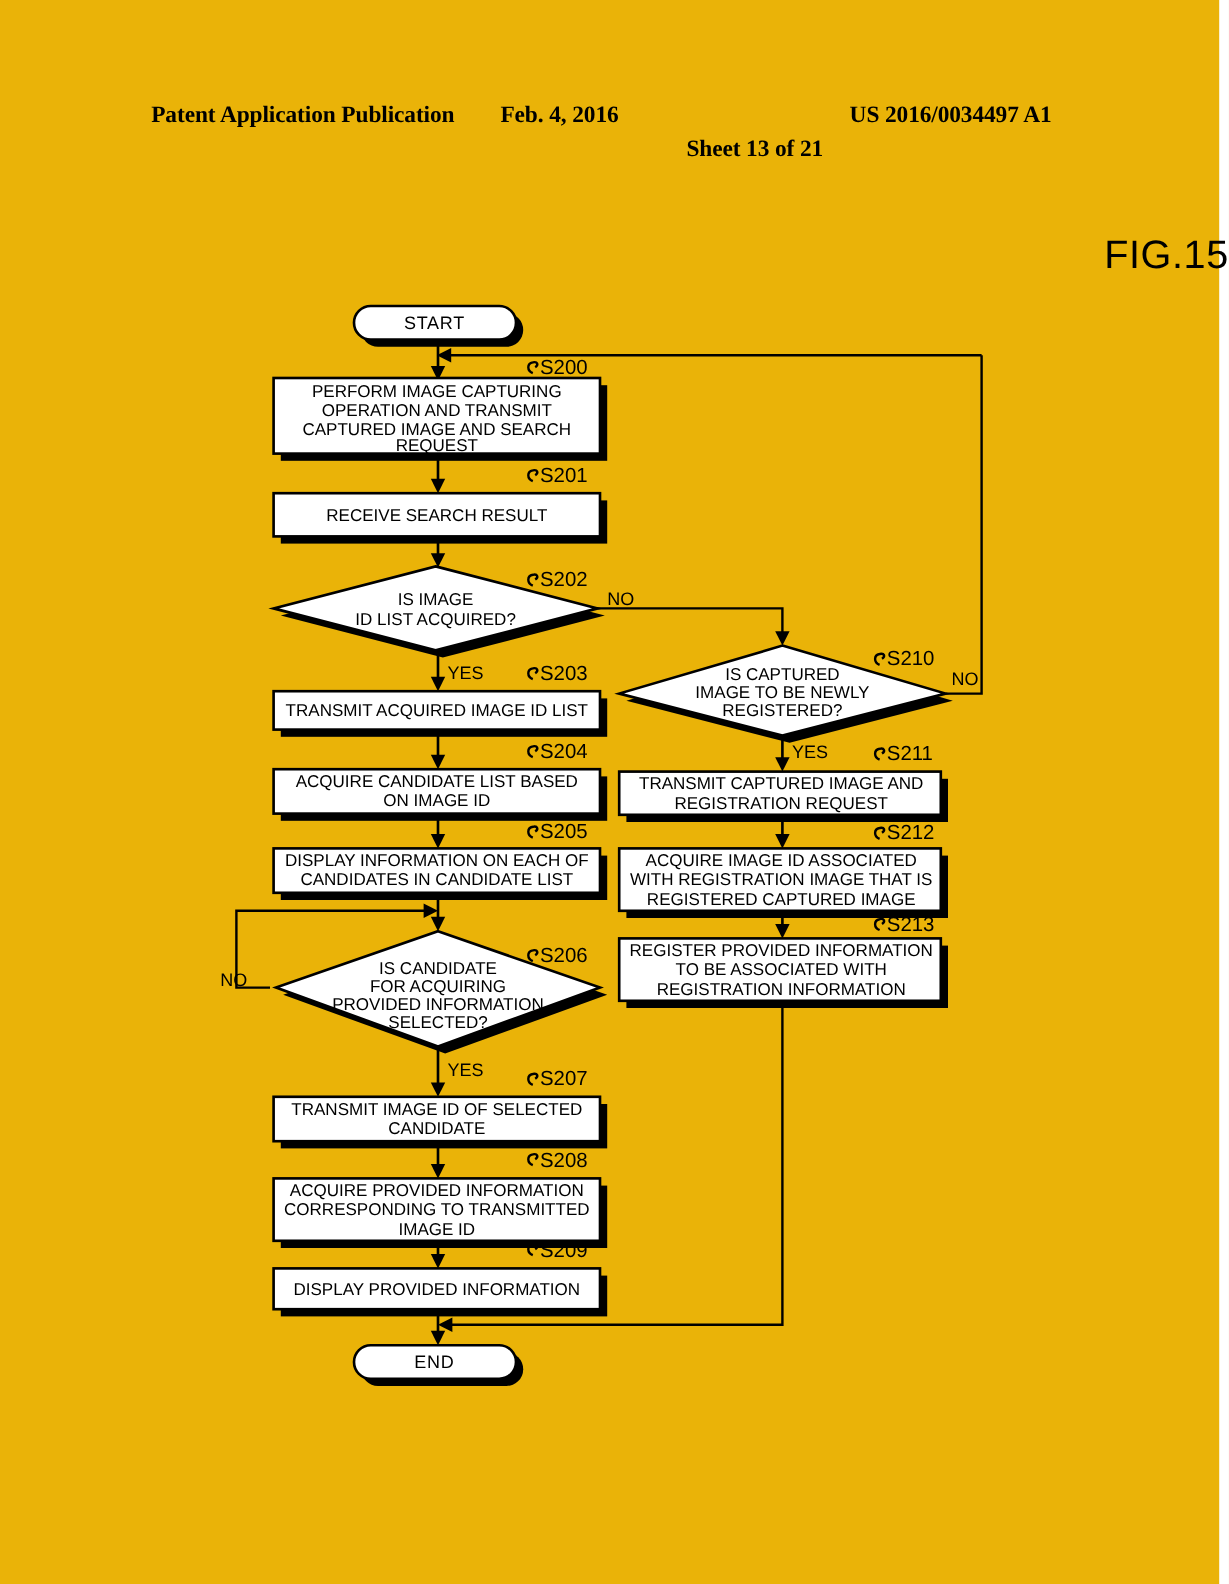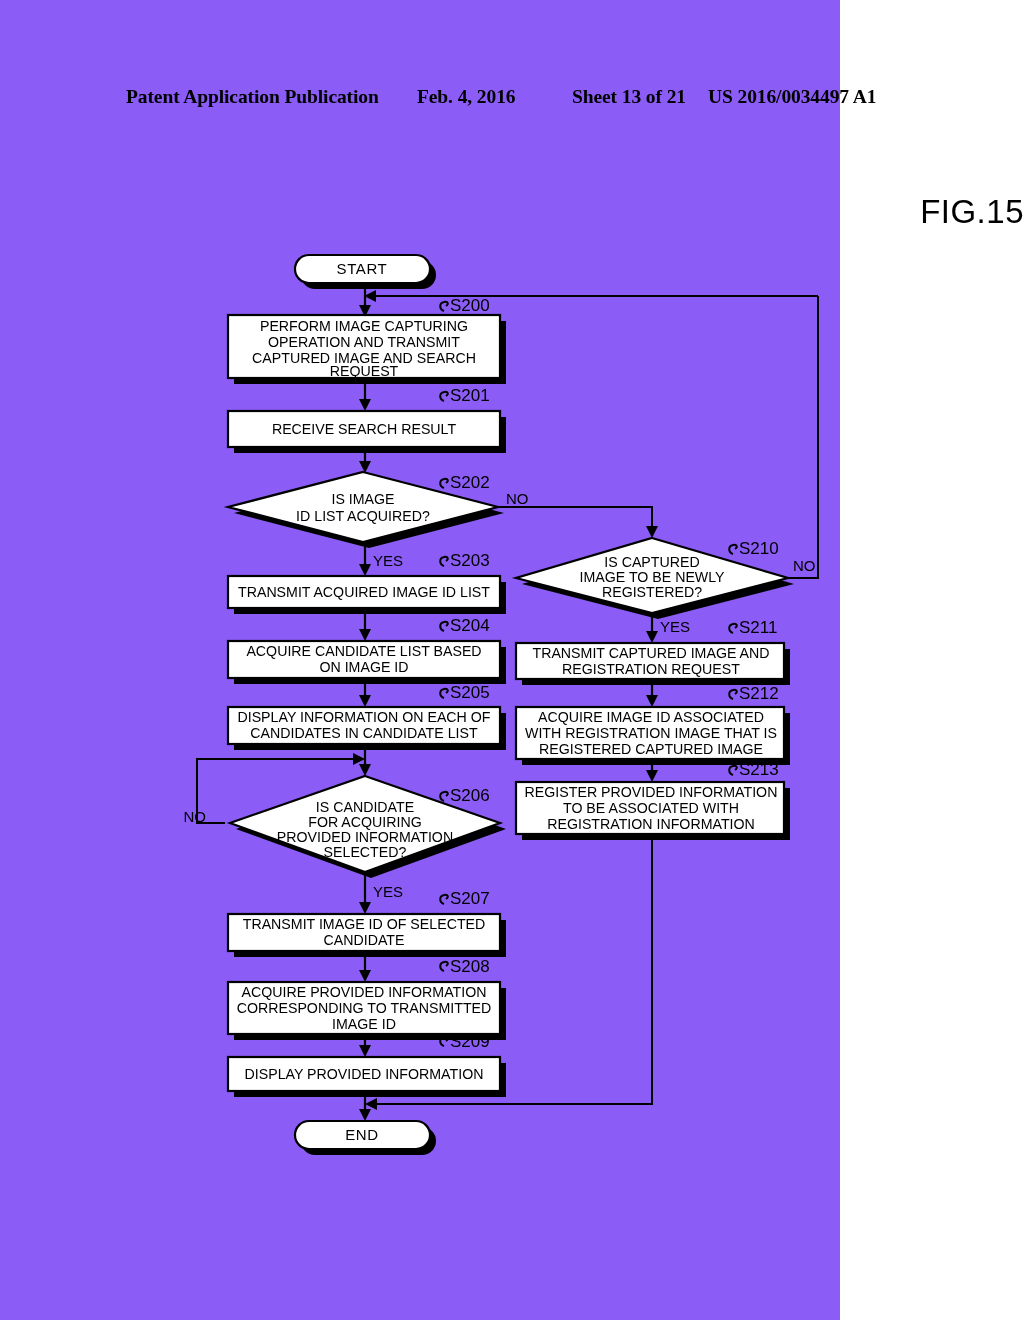--- a/index.html
+++ b/index.html
@@ -10,40 +10,40 @@
   body {
     width: 1024px;
     height: 1320px;
     font-family: "Liberation Sans", sans-serif;
     color: #000000;
     position: relative;
     overflow: hidden;
   }
   #page {
     position: relative;
-    width: 840px;
+    width: 1016px;
     height: 1320px;
-    background: #8b5cf6;
+    background: #eab308;
   }
   .hdr {
     position: absolute;
     top: 86px;
     left: 0;
     width: 1024px;
     height: 26px;
     font-family: "Liberation Serif", serif;
     font-weight: bold;
     font-size: 19.5px;
     letter-spacing: -0.1px;
     white-space: nowrap;
   }
   .hdr span { position: absolute; top: 0; }
   .hdr-pub   { left: 126px; }
   .hdr-date  { left: 417px; }
-  .hdr-sheet { left: 572px; }
+  .hdr-sheet { left: 572px; margin-top: 28px; }
   .hdr-pat   { left: 708px; }
 
   .figtitle {
     position: absolute;
     top: 193px;
     left: 0;
     width: 1024px;
     text-align: right;
     font-size: 33px;
     letter-spacing: 0.5px;

